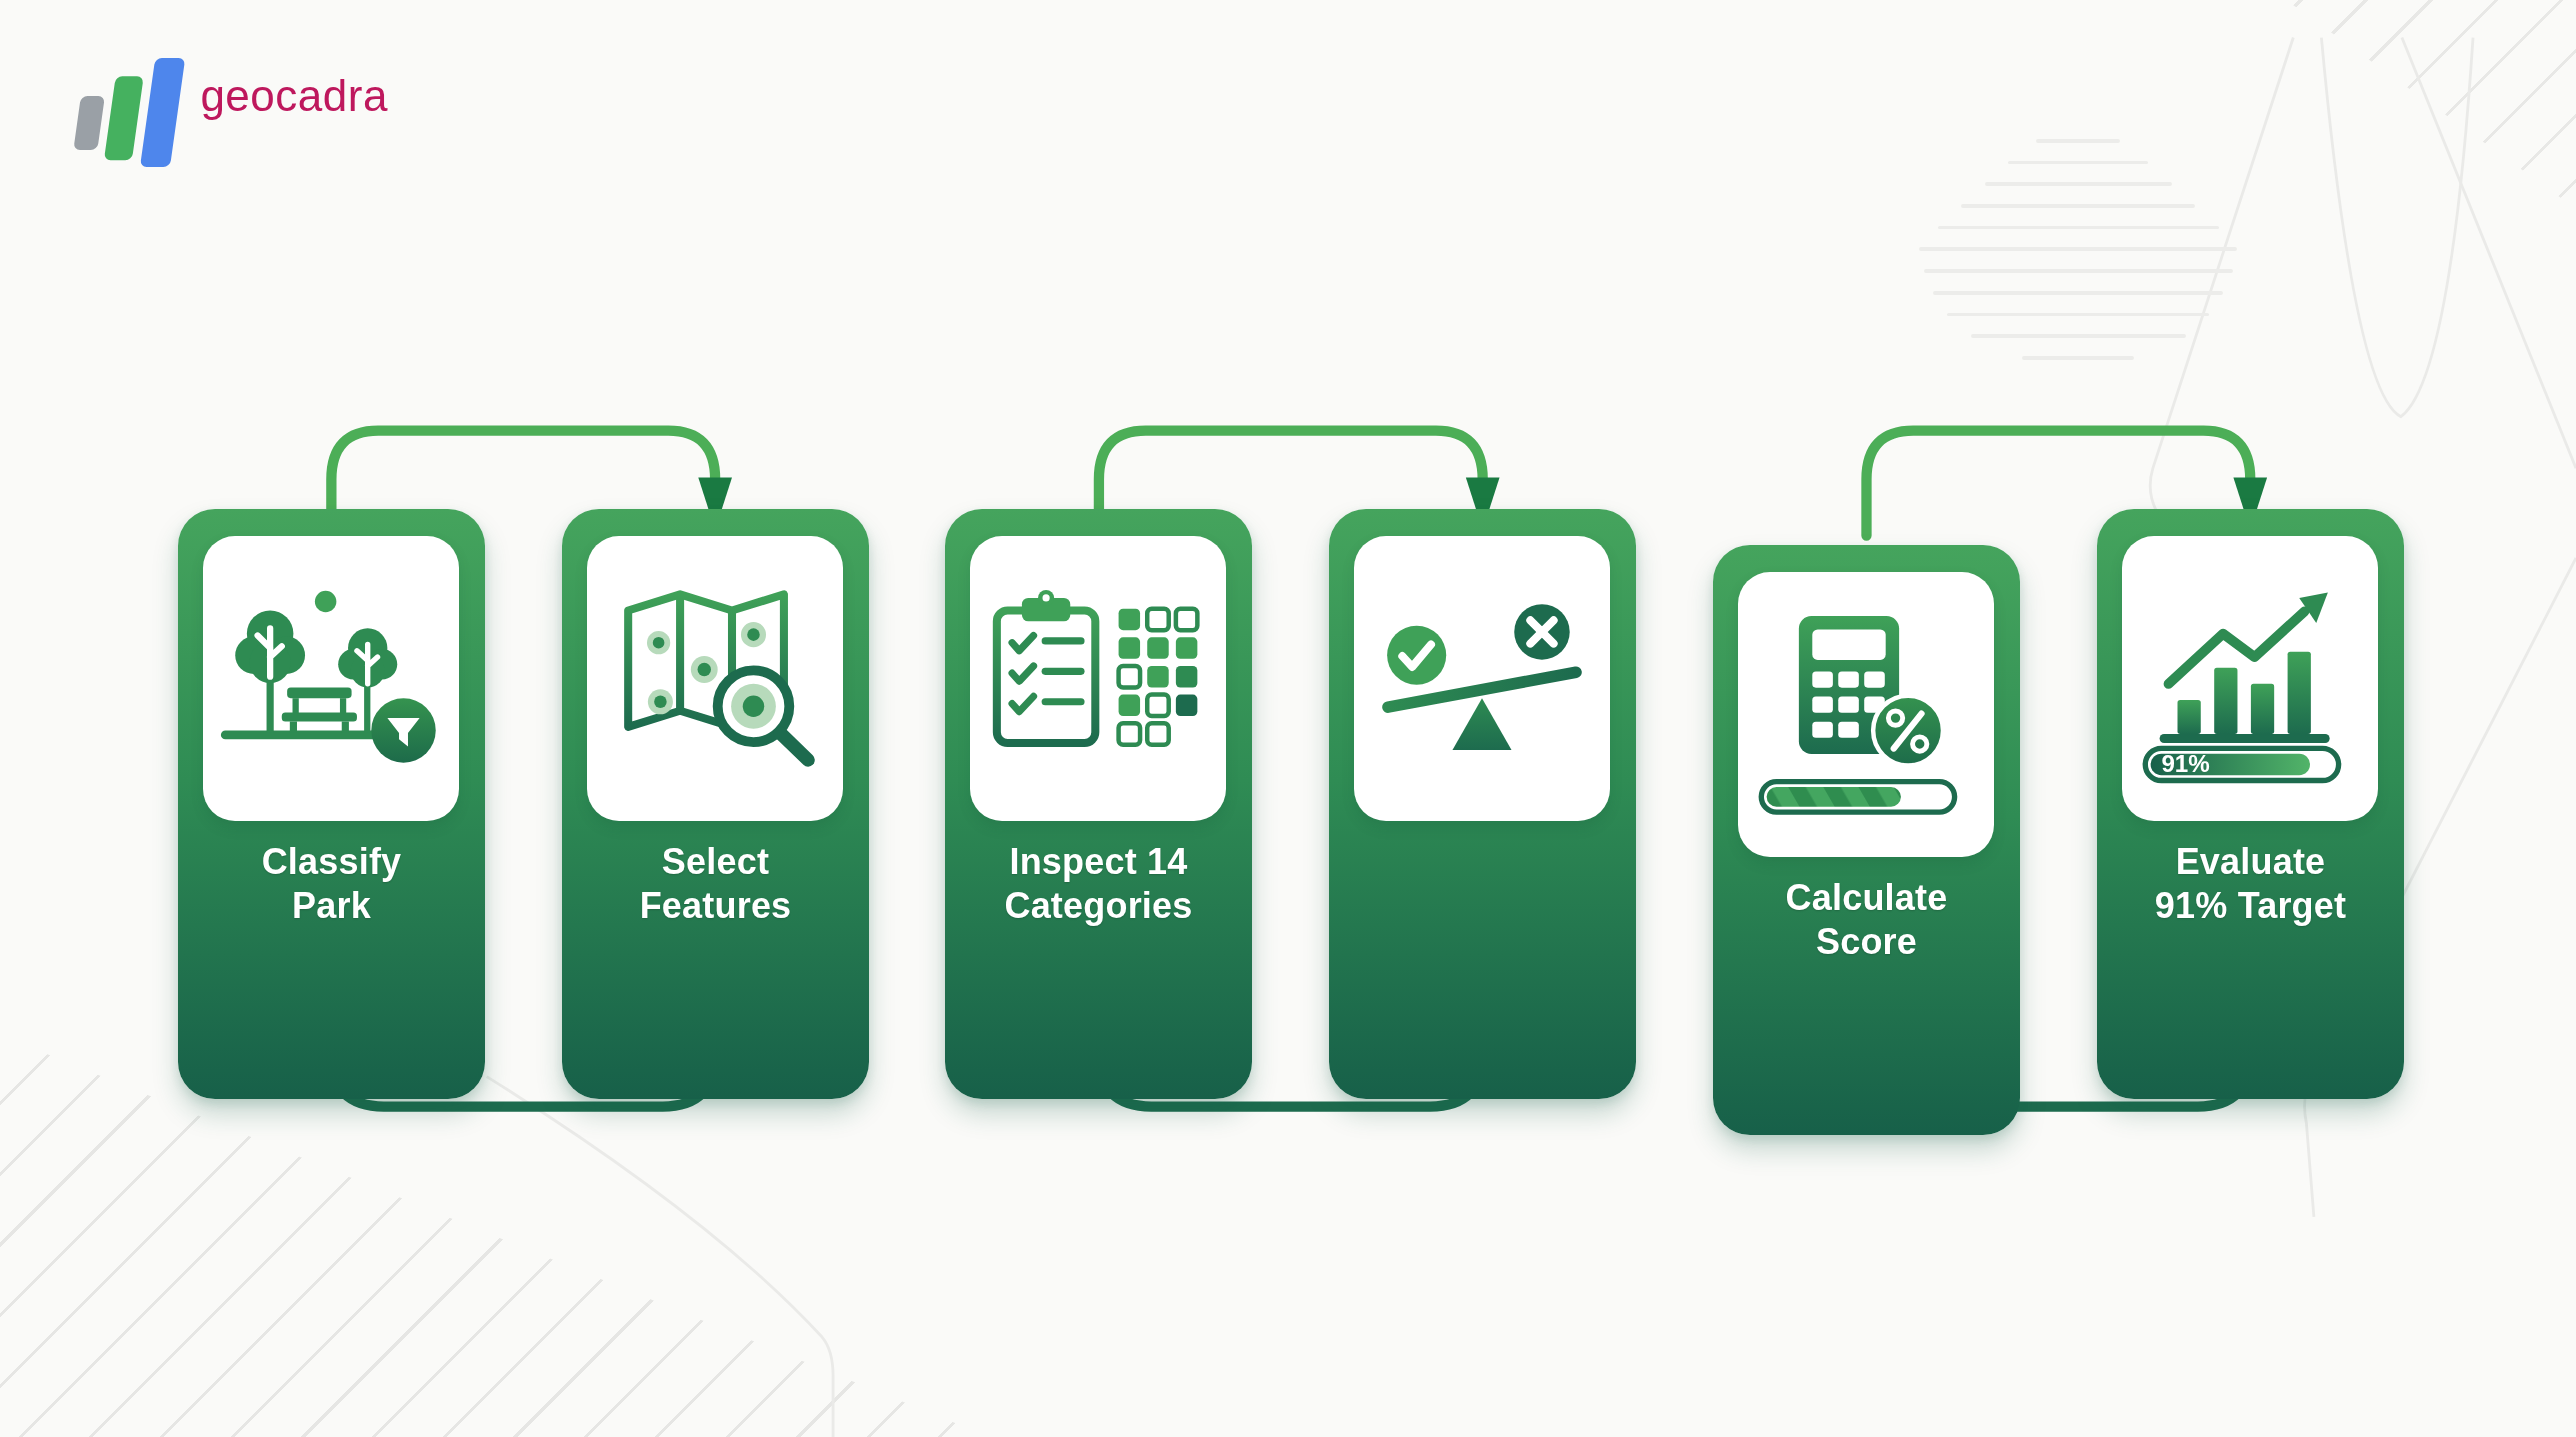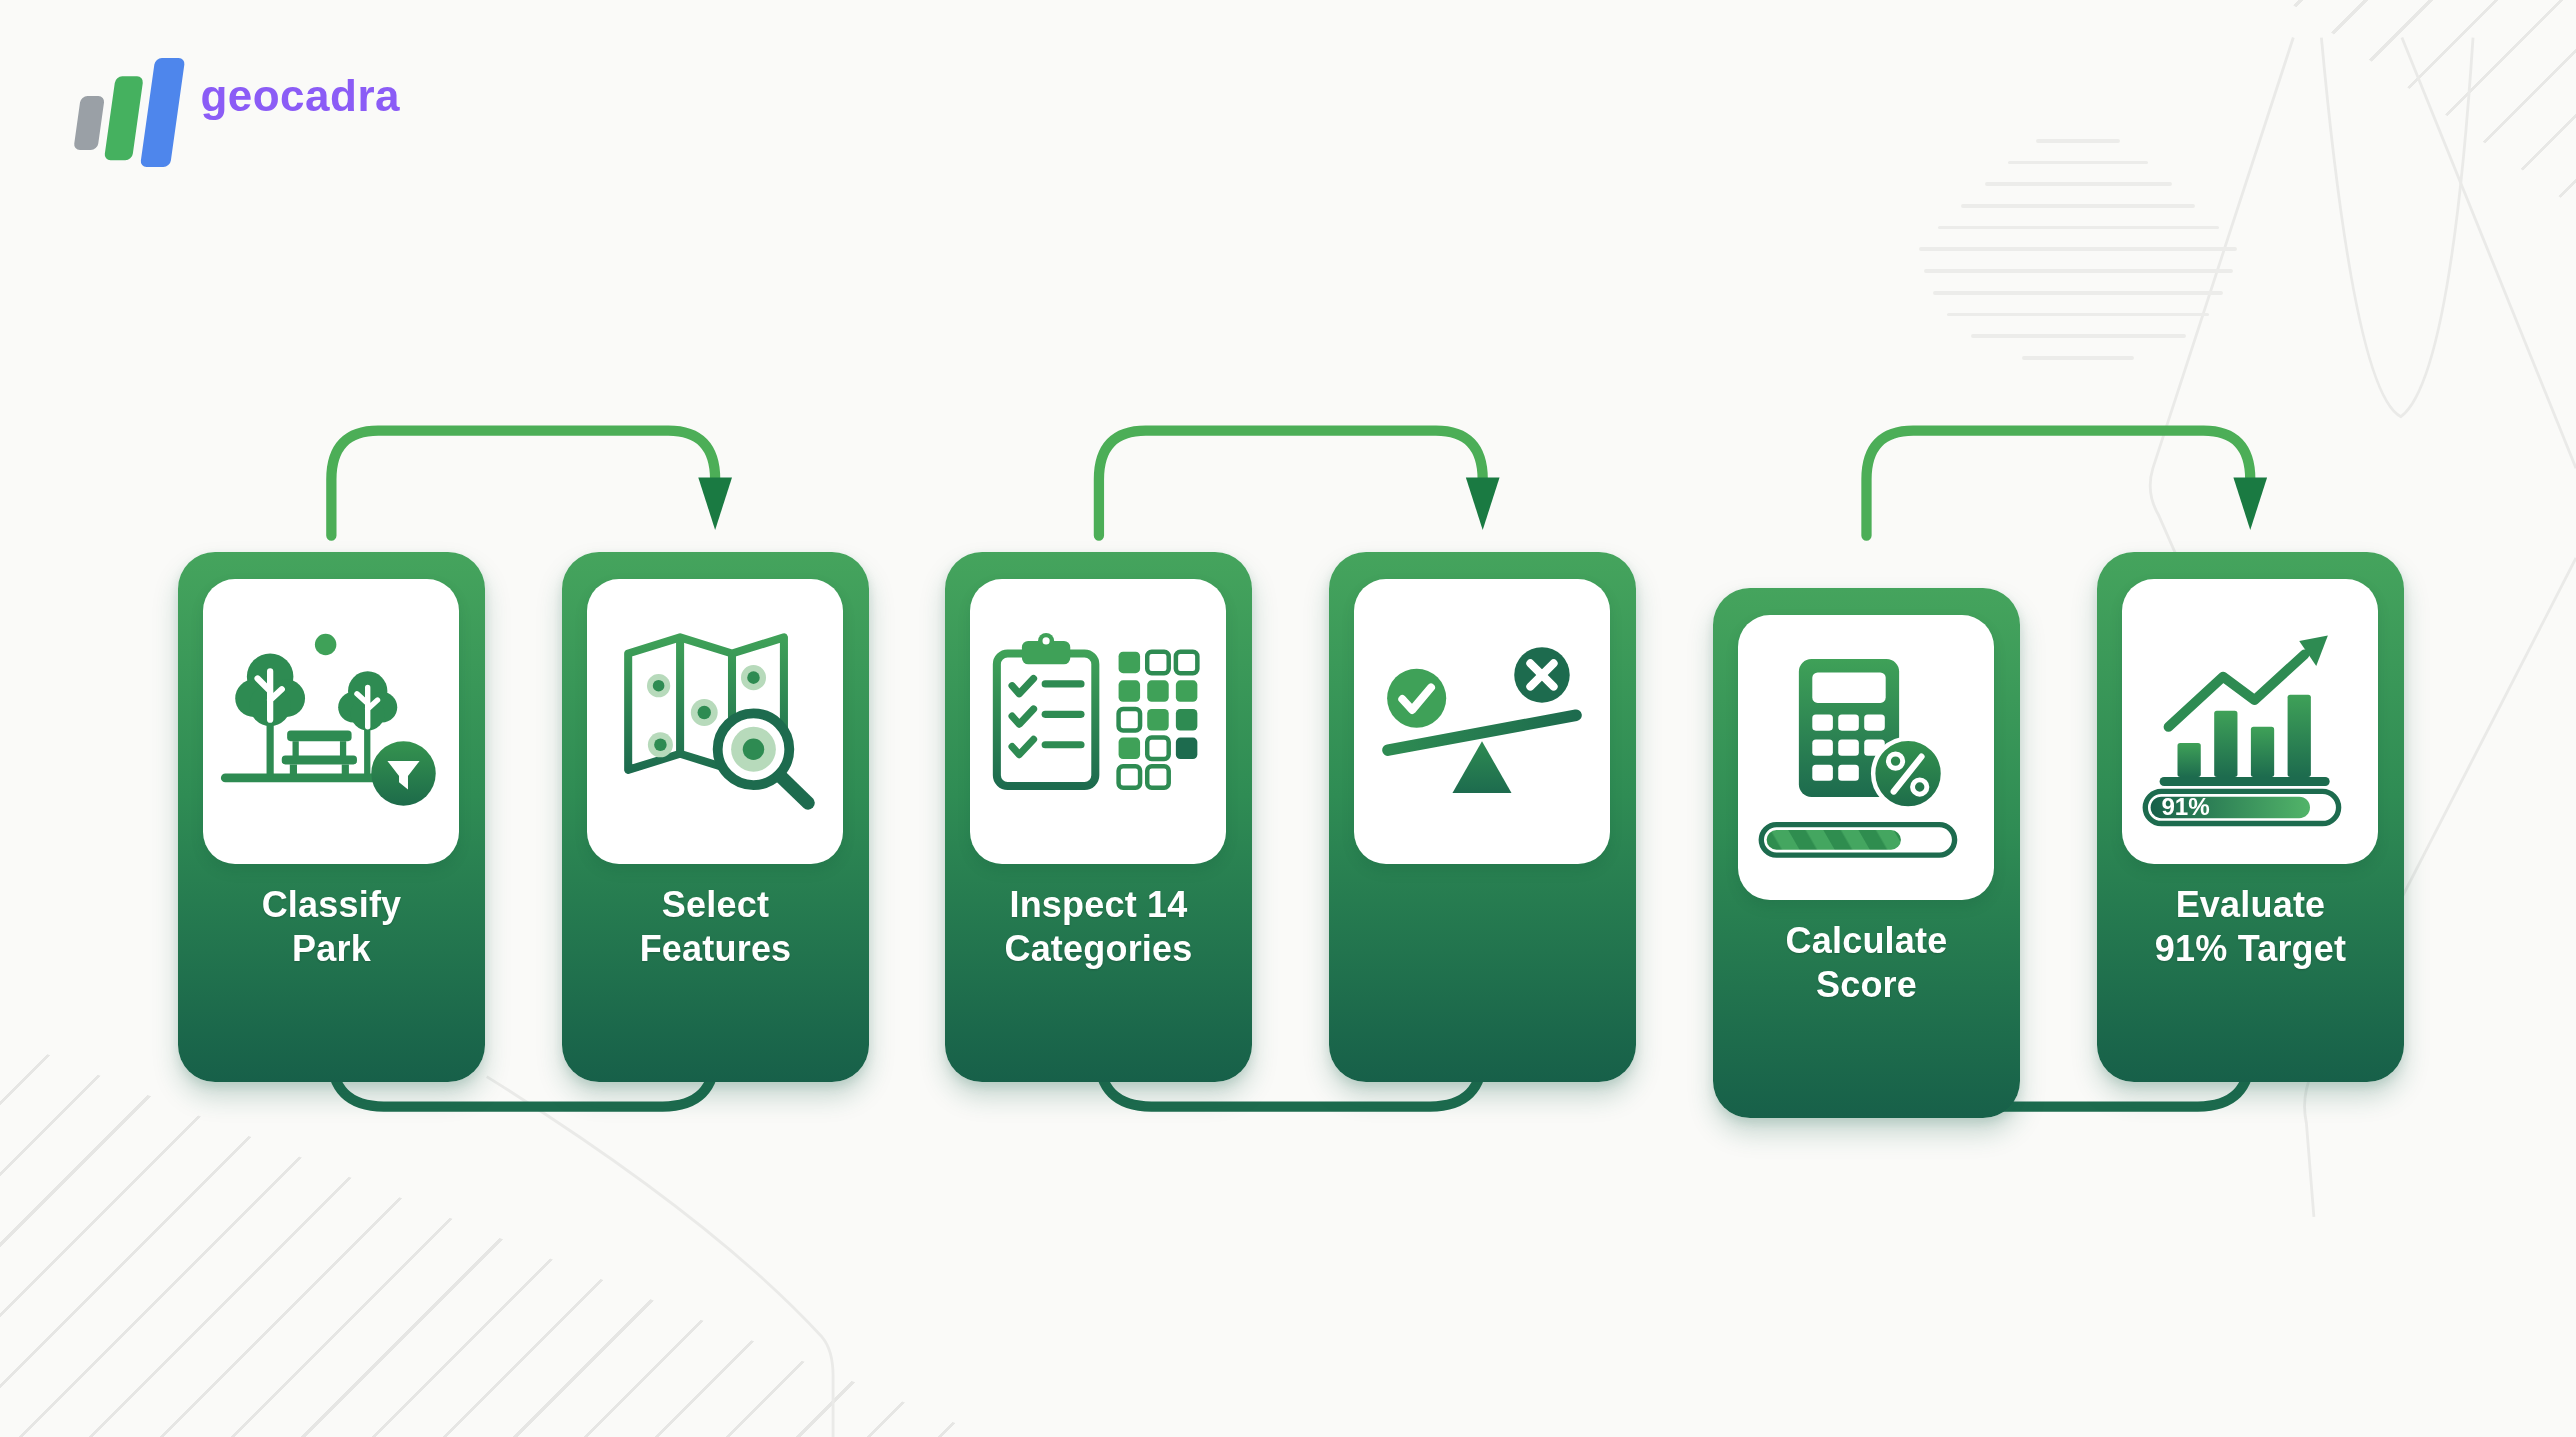--- a/index.html
+++ b/index.html
@@ -25,29 +25,29 @@
     display:flex;flex-direction:column;align-items:center;gap:18px;
   }
   .redacted i{display:block;height:3.7px;border-radius:1.9px;background:#ececea;}
   
   .logo{position:absolute;left:81px;top:41px;display:flex;align-items:center;}
   .logo-bars{display:flex;align-items:flex-end;gap:8.4px;transform:skewX(-8deg);}
   .logo-bars b{display:block;border-radius:6.6px;}
   .bar-gray {width:24px;height:54px; background:#9aa0a6;}
   .bar-green{width:28px;height:84px; background:#45b15f;transform:translateY(10.3px);}
   .bar-blue {width:30px;height:109px;background:#4e86ec;transform:translateY(17px);}
-  .logo-text{margin-left:20.6px;font-size:44px;font-weight:700;color:#8b5cf6;letter-spacing:0.5px;}
+  .logo-text{margin-left:20.6px;font-size:44px;font-weight:400;color:#be185d;letter-spacing:0.5px;}
   
   .connectors{position:absolute;left:0;top:0;width:2576px;height:1438px;pointer-events:none;}
   .conn-top    {stroke:#4cae57;stroke-width:11;fill:none;stroke-linecap:round;}
   .conn-bottom {stroke:#1d6b4e;stroke-width:11;fill:none;stroke-linecap:round;}
   .arr-top{fill:#1a7a42;} .arr-bottom{fill:#1d6b4e;}
   
   .card{
-    position:absolute;top:552px;width:307px;height:530px;border-radius:37px;
+    position:absolute;top:509px;width:307px;height:590px;border-radius:37px;
     background:linear-gradient(180deg,#45a45d 0%,#2f8c54 46%,#176049 100%);
     box-shadow:0 15px 26px rgba(23,96,73,.22),0 4.7px 9.4px rgba(23,96,73,.12);
   }
   .card-1{left:178px;} .card-2{left:562px;} .card-3{left:945px;}
   .card-4{left:1329px;} .card-5{left:1713px;margin-top:36px;} .card-6{left:2097px;}
   .iconbox{
     position:absolute;left:25px;top:27px;width:256px;height:285px;border-radius:32px;
     background:#ffffff;box-shadow:0 6.6px 13px rgba(16,70,50,.14);
   }
   .iconbox svg{position:absolute;left:0;top:0;width:256px;height:285px;}

